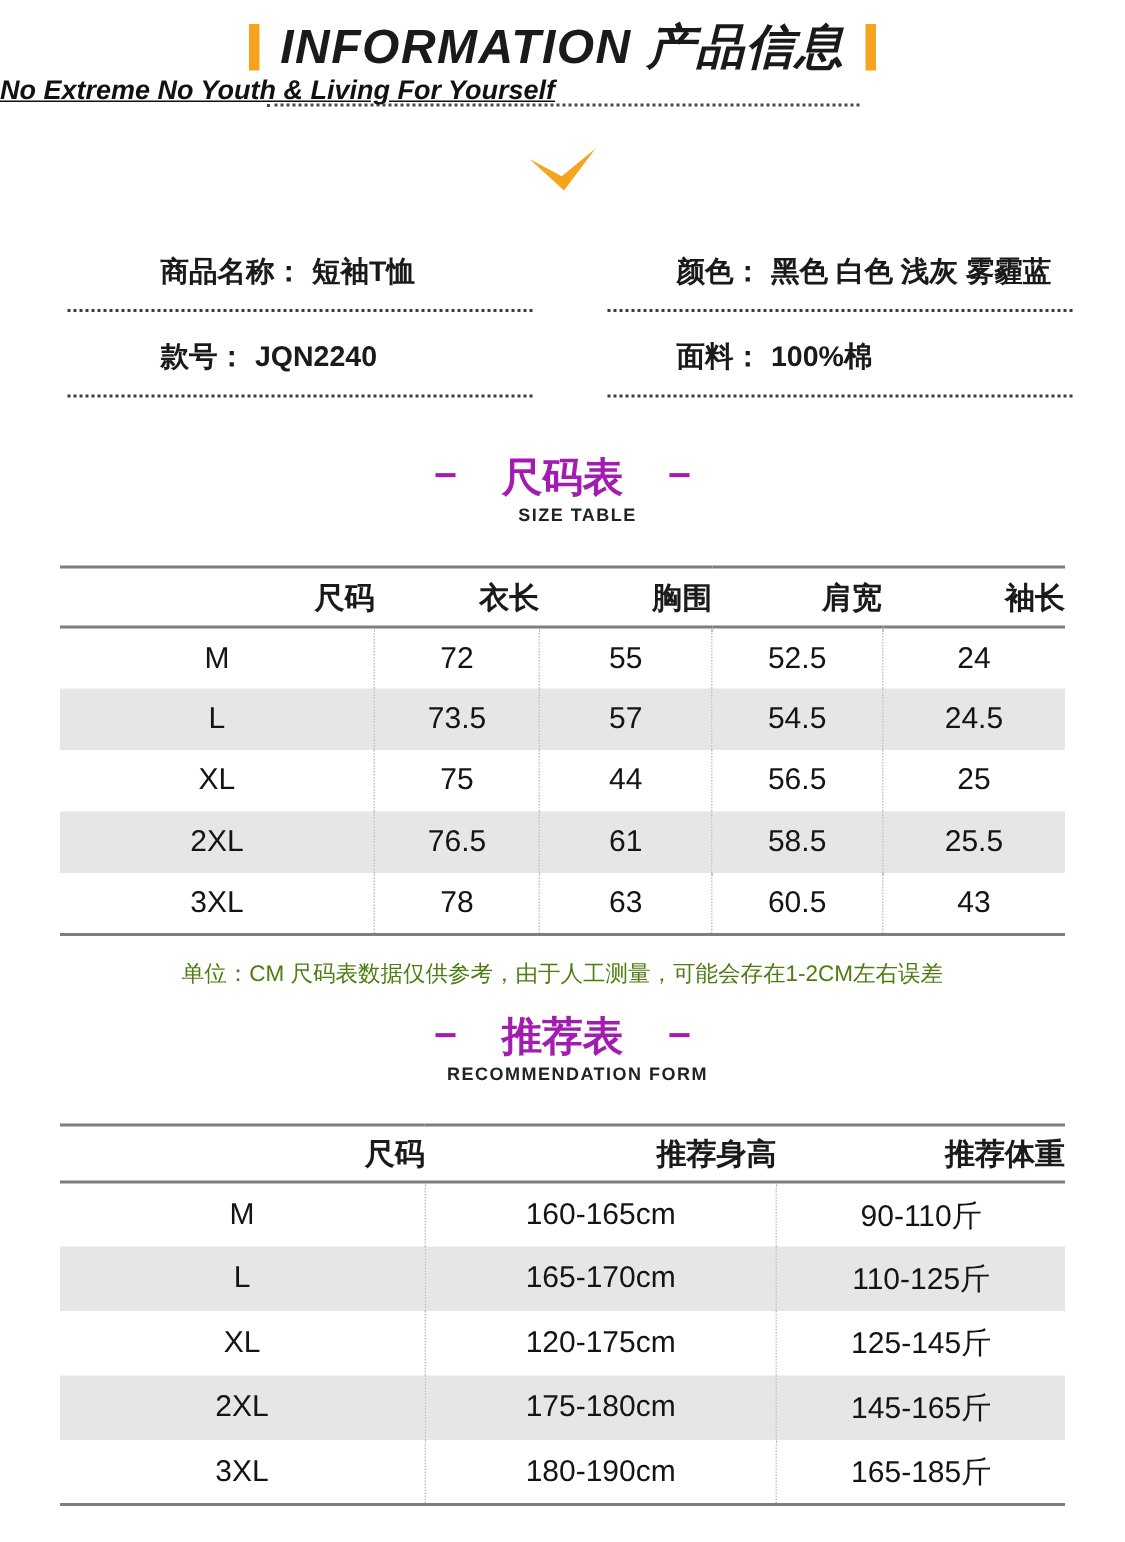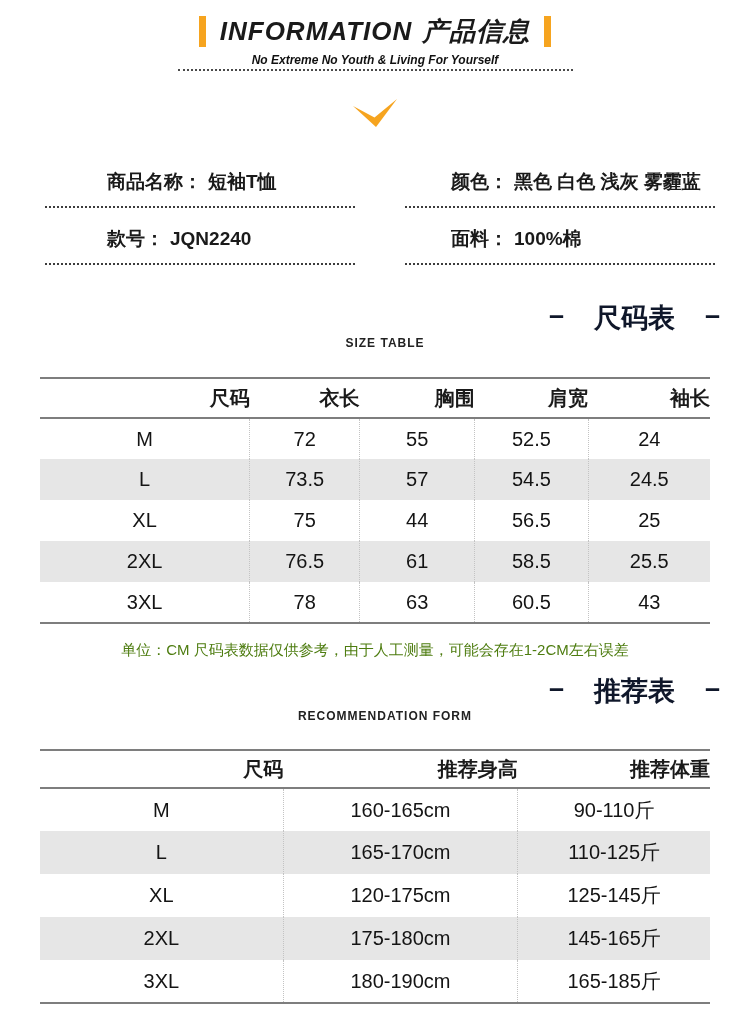--- a/index.html
+++ b/index.html
@@ -25,36 +25,36 @@
     justify-content: center;
     gap: 14px;
     height: 37px;
   }
   .accent-bar {
     width: 7px;
     height: 31px;
     background: #F6A41F;
   }
   .main-title {
-    font-size: 26px;
+    font-size: 32px;
     font-weight: 700;
     font-style: italic;
     letter-spacing: 1px;
     white-space: nowrap;
   }
   .main-title .zh { margin-left: 10px; }
   .subtitle {
     margin-top: 2px;
-    text-align: center;
-    font-size: 12px;
+    font-size: 18px;
     font-weight: 700;
     font-style: italic;
     color: #111;
     height: 16px;
     line-height: 16px;
+    text-decoration: underline;
   }
   .dotted-rule {
     width: 395px;
     margin: 1px auto 0 auto;
     border-bottom: 2px dotted #4a4a4a;
   }
   .chevron-wrap {
     margin-top: 28px;
     text-align: center;
     height: 28px;
@@ -75,25 +75,25 @@
     font-weight: 700;
     line-height: 25px;
     white-space: nowrap;
   }
   .info-cell.right { padding-left: 46px; }
   .info-cell .val { margin-left: 6px; font-weight: 700; }
 
   
   .section-title {
     margin-top: 36px;
-    text-align: right;
+    text-align: center;
     font-size: 27px;
     font-weight: 700;
     line-height: 34px;
-    color: #0f172a;
+    color: #a21caf;
   }
   .section-title .dash {
     font-weight: 700;
     margin: 0 30px;
     position: relative;
     top: -3px;
   }
   .section-sub {
     text-align: center;
     font-size: 12px;

